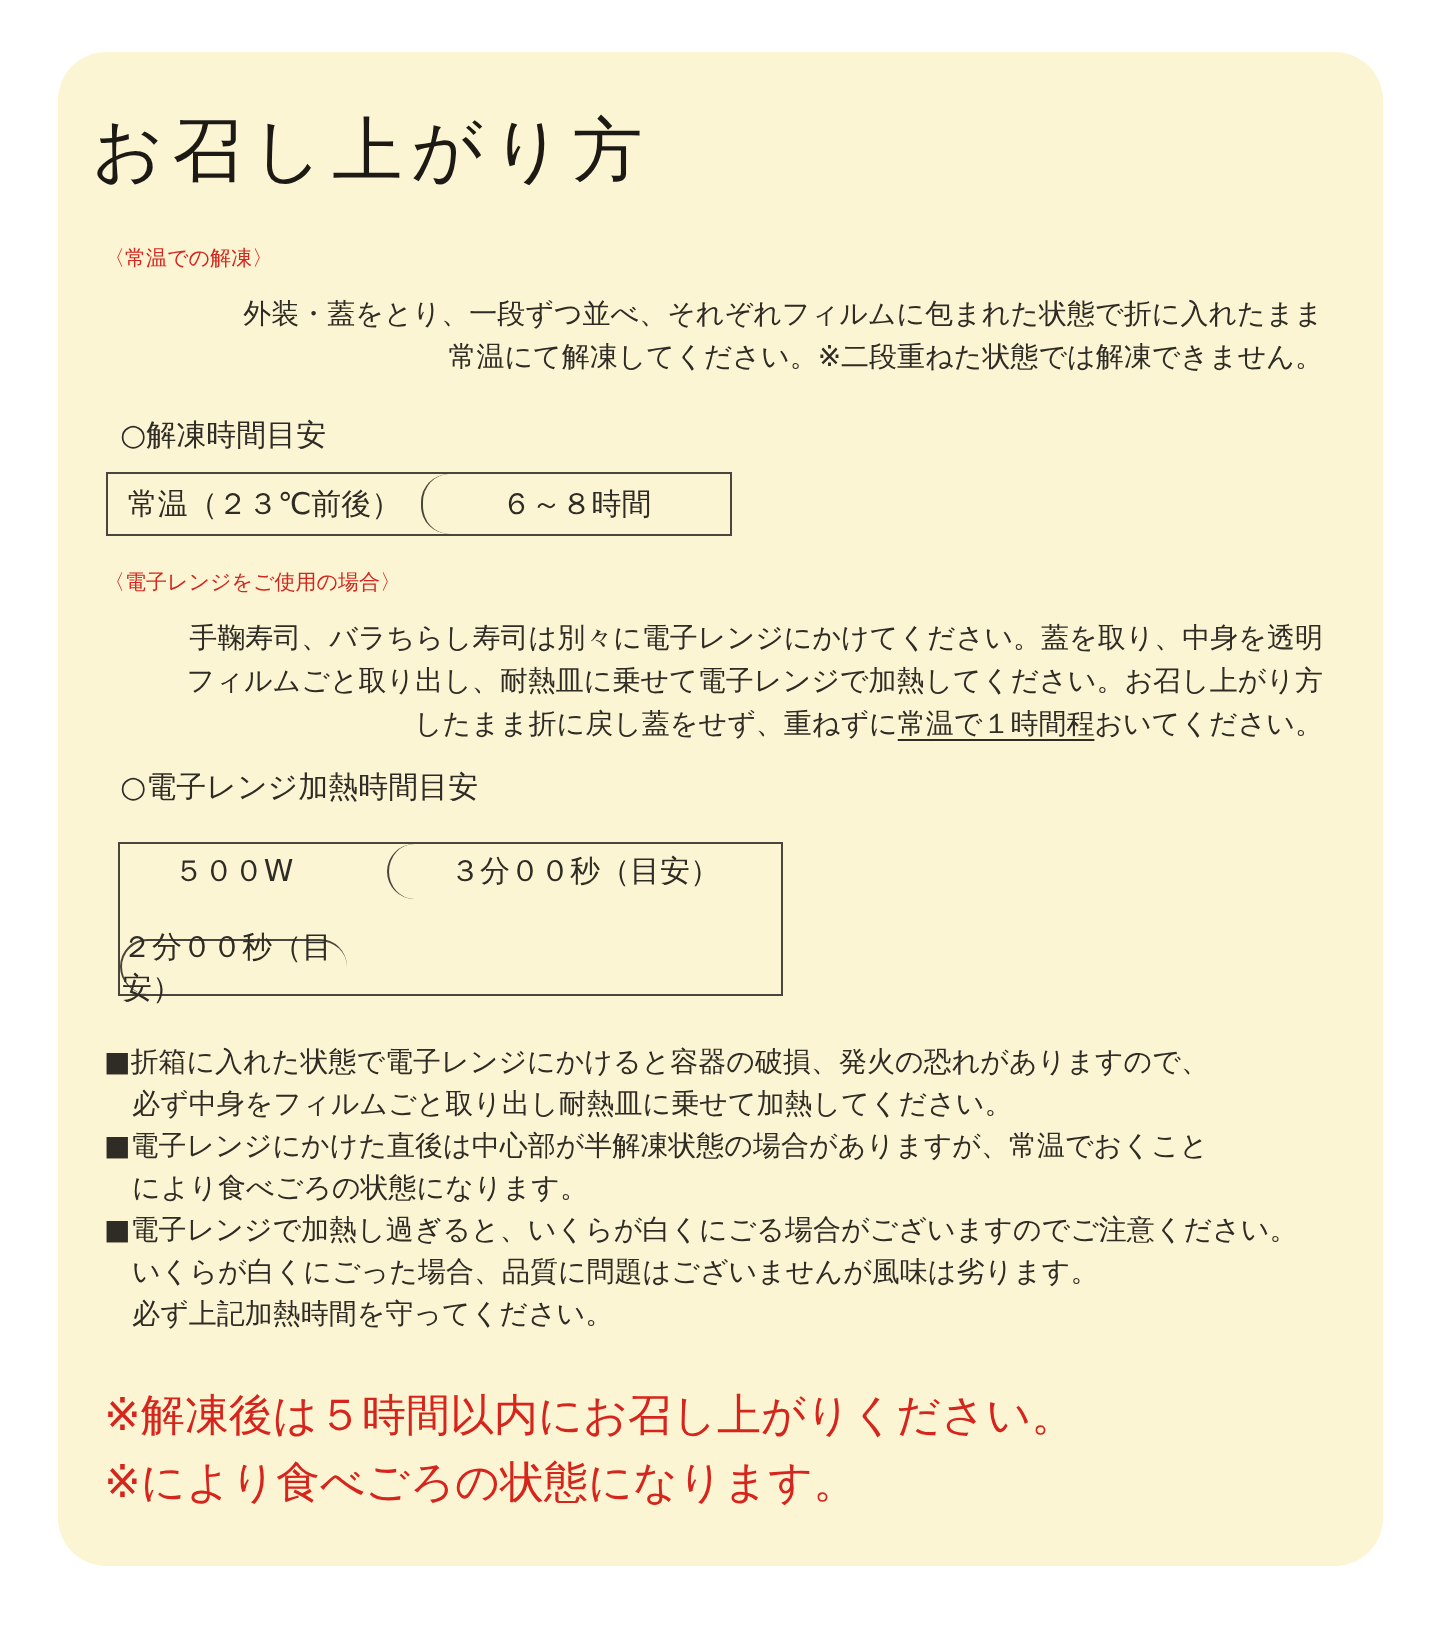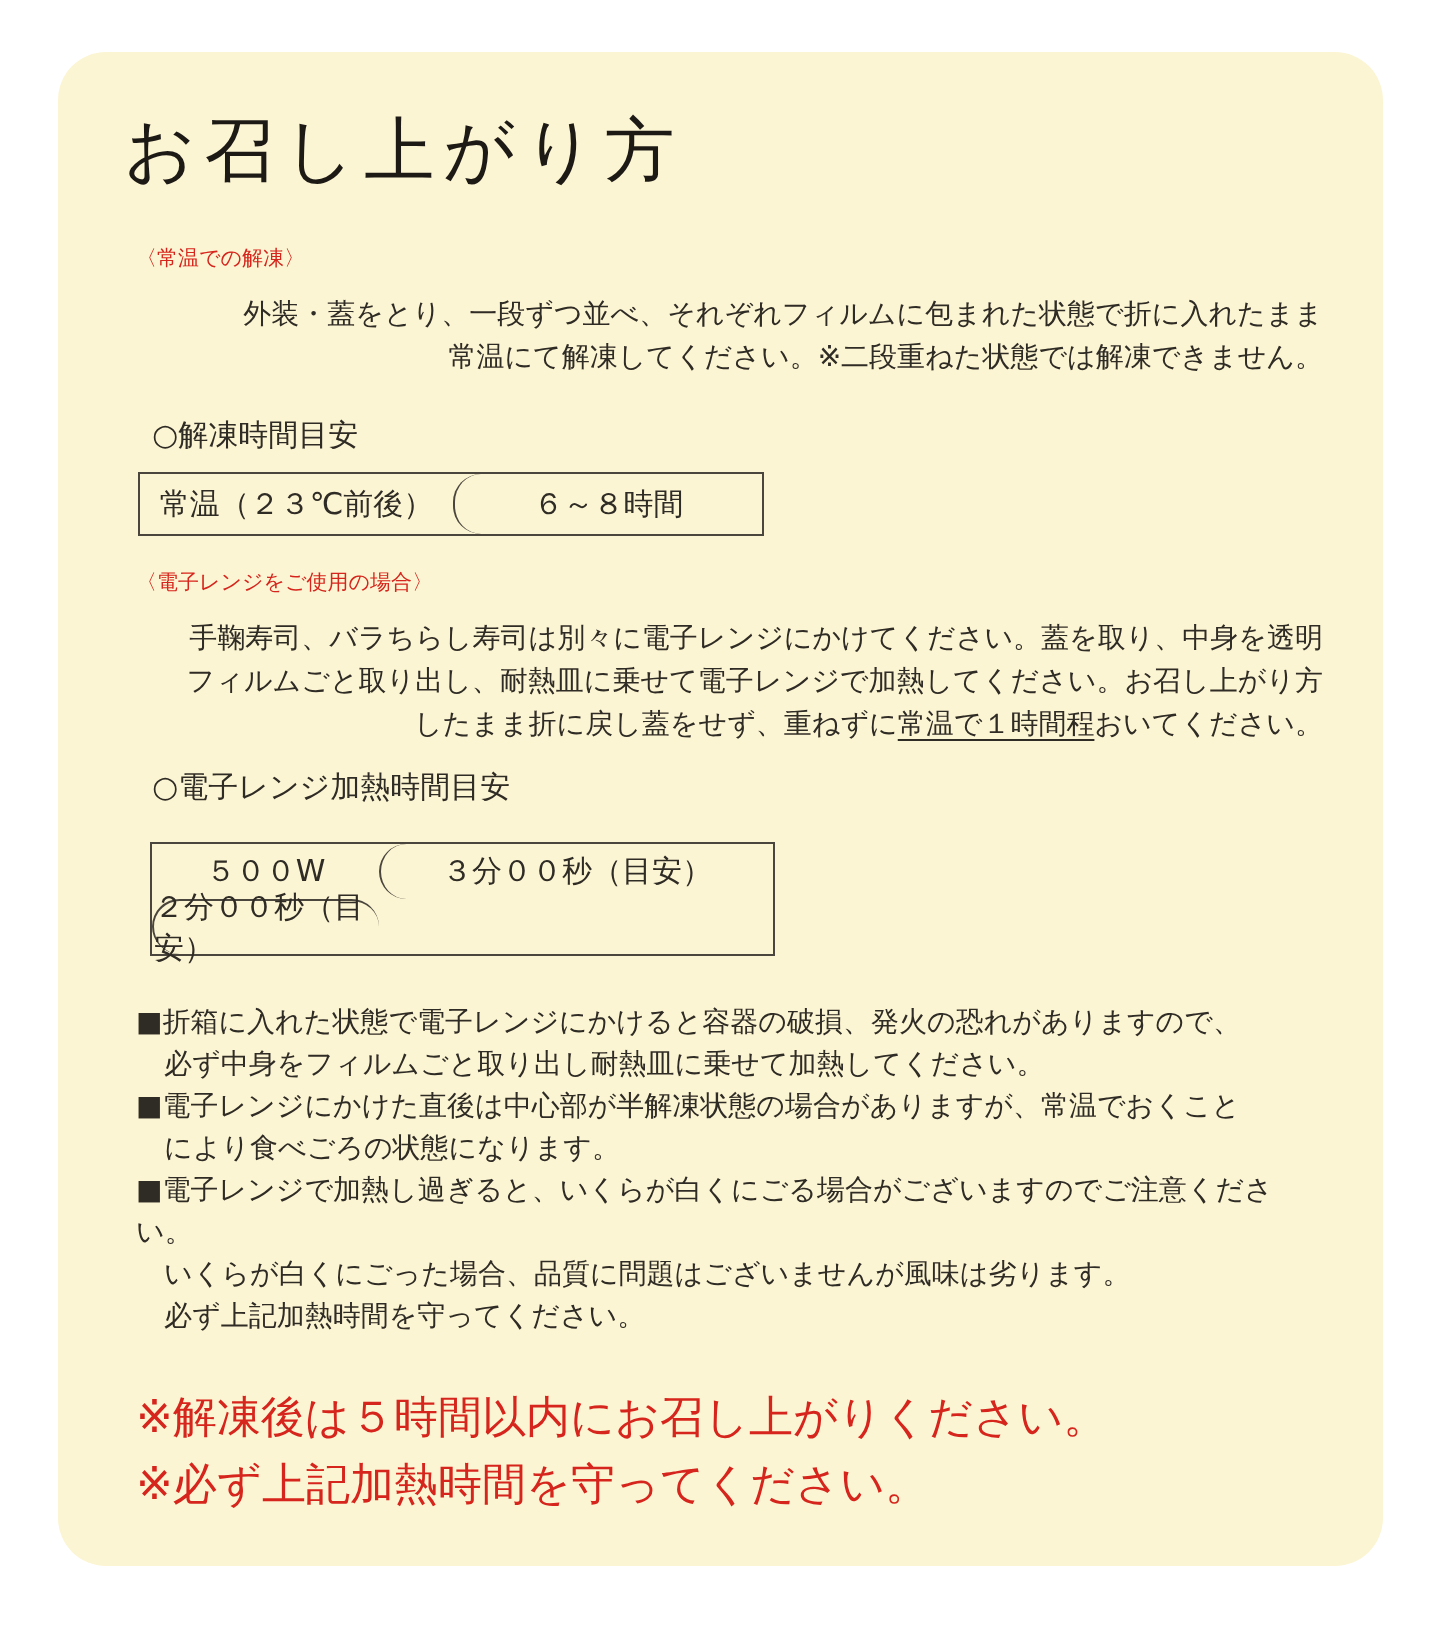--- a/index.html
+++ b/index.html
@@ -8,21 +8,21 @@
     font-family: "DejaVu Sans", "Liberation Sans", sans-serif;
     color: #2f2b25;
     -webkit-font-smoothing: antialiased;
   }
   .card {
     position: absolute; left: 58px; top: 52px;
     width: 1325px; height: 1514px;
     background: #fcf5d3;
     border-radius: 48px;
     box-sizing: border-box;
-    padding: 58px 60px 0 78px;
+    padding: 58px 60px 0 46px;
     overflow: hidden;
   }
   .title {
     font-family: "DejaVu Serif", "Liberation Serif", serif;
     font-weight: 500;
     font-size: 70px;
     line-height: 80px;
     letter-spacing: 9px;
     margin: 0 0 0 -12px;
     color: #1d1a16;
@@ -67,20 +67,21 @@
   }
   .tbl1 {
     margin: 20px 0 0 2px;
     grid-template-columns: 313px 309px;
     grid-auto-rows: 60px;
   }
   .tbl2 {
     margin: 38px 0 0 14px;
     grid-template-columns: 227px 394px;
     grid-auto-rows: 55px;
+    gap: 40px;
   }
   .tbl .cell.val { border-left: 2px solid #4a463e; }
   .tbl .cell.row2 { border-top: 2px solid #4a463e; }
   .notes {
     margin: 45px 0 0 0;
     font-size: 28px;
     line-height: 42px;
   }
   .notes .line { display: block; }
   .warnings {
@@ -137,16 +138,16 @@
     </div>
     <div>
       <span class="line">■電子レンジで加熱し過ぎると、いくらが白くにごる場合がございますのでご注意ください。</span>
       <span class="line">　いくらが白くにごった場合、品質に問題はございませんが風味は劣ります。</span>
       <span class="line">　必ず上記加熱時間を守ってください。</span>
     </div>
   </section>
 
   <section class="warnings">
     <span class="line">※解凍後は５時間以内にお召し上がりください。</span>
-    <span class="line">※必ず上記加熱時間を守ってください。</span>
+    <span class="line">※により食べごろの状態になります。</span>
   </section>
 
 </div>
 
 </body></html>

